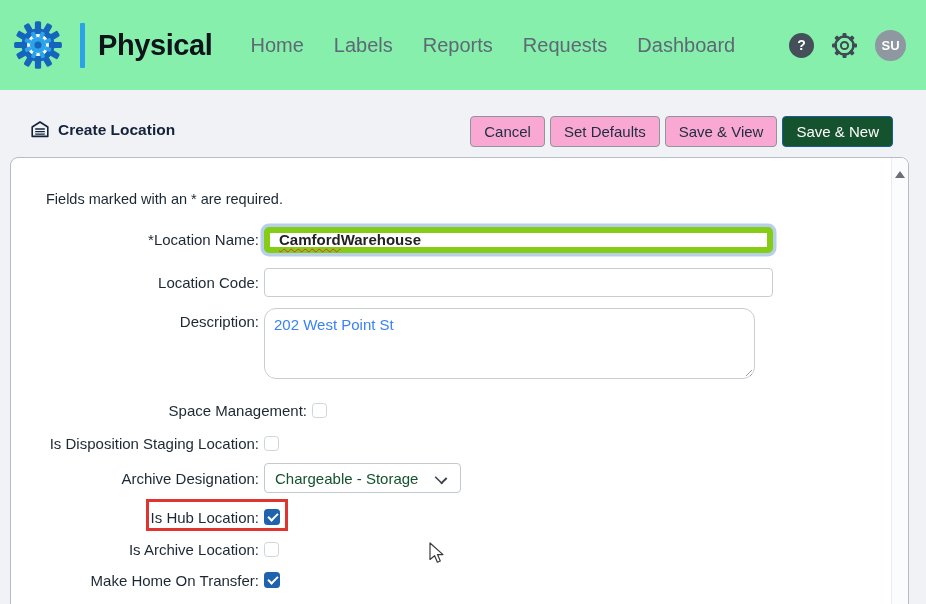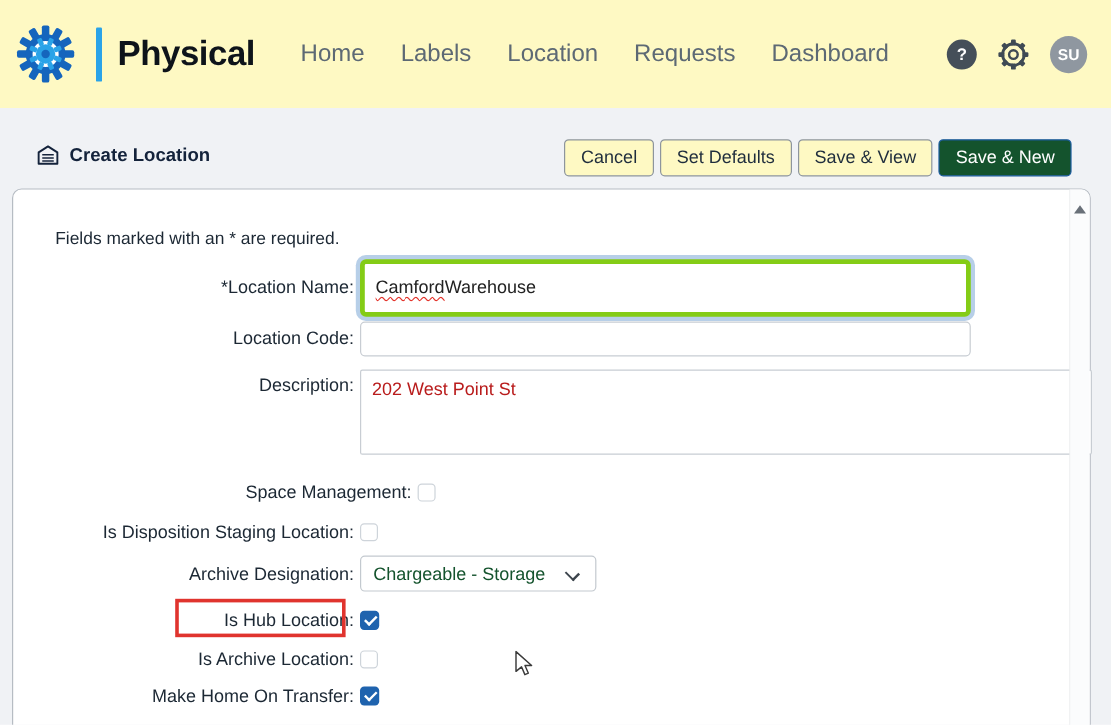--- a/index.html
+++ b/index.html
@@ -3,56 +3,56 @@
 <meta charset="utf-8">
 <style>
   html,body{margin:0;padding:0;}
   body{
     width:926px;height:604px;overflow:hidden;position:relative;
     background:#f0f2f5;
     font-family:"Liberation Sans","DejaVu Sans",sans-serif;
     -webkit-font-smoothing:antialiased;
   }
   
-  .header{position:absolute;top:0;left:0;width:926px;height:90px;background:#fef9c3;display:flex;align-items:center;}
+  .header{position:absolute;top:0;left:0;width:926px;height:90px;background:#86efac;display:flex;align-items:center;}
   .logo{margin-left:10px;width:56px;height:56px;flex-shrink:0;}
   .brand-bar{width:5px;height:45px;background:#2aa3e8;border-radius:1px;margin:0 13px 0 14px;}
   .brand{font-size:29px;font-weight:700;color:#0e141a;letter-spacing:-0.4px;}
   .nav{display:flex;gap:30px;margin-left:38px;font-size:20px;color:#5d6974;}
   .nav span{cursor:pointer;}
   .header-right{position:absolute;right:20px;top:0;height:90px;display:flex;align-items:center;gap:17px;}
   .help-circle{width:25px;height:25px;border-radius:50%;background:#454f59;color:#fff;font-size:14px;font-weight:700;
     display:flex;align-items:center;justify-content:center;cursor:pointer;}
   .settings-icon{width:27px;height:27px;cursor:pointer;}
   .avatar{width:31px;height:31px;border-radius:50%;background:#8f97a0;color:#fff;font-size:13px;font-weight:700;
     display:flex;align-items:center;justify-content:center;cursor:pointer;}
   
   .toolbar-title{position:absolute;left:30px;top:120px;display:flex;align-items:center;gap:8px;}
   .toolbar-title .txt{font-size:15.5px;font-weight:700;color:#14233b;}
   .btn-row{position:absolute;top:116px;right:33px;display:flex;gap:5px;}
-  .btn{height:31px;padding:0 13px;font-size:15px;font-family:inherit;color:#1f2d3d;background:#fef9c3;
+  .btn{height:31px;padding:0 13px;font-size:15px;font-family:inherit;color:#1f2d3d;background:#f9a8d4;
     border:1px solid #8d959d;border-radius:4px;cursor:pointer;display:flex;align-items:center;}
   .btn.primary{background:#14532d;border-color:#1a5b9e;color:#fff;}
   
   .panel{position:absolute;left:10px;top:157px;width:899px;height:470px;background:#fff;
     border:1px solid #b6bcc3;border-radius:8px;box-sizing:border-box;}
   .scrollbar{position:absolute;top:0;right:0;bottom:0;width:16px;background:#fbfcfd;
     border-left:1px solid #e9ebed;border-radius:0 7px 0 0;cursor:pointer;}
   .scroll-up{position:absolute;top:13px;left:3px;width:0;height:0;
     border-left:5px solid transparent;border-right:5px solid transparent;border-bottom:7px solid #697079;}
   .note{position:absolute;left:35px;top:33px;font-size:14.5px;color:#1c2834;}
   .frow{position:absolute;left:0;display:flex;align-items:center;}
-  .flabel{width:248px;text-align:right;font-size:15px;color:#1c2834;flex-shrink:0;margin-left:36px;}
+  .flabel{width:248px;text-align:right;font-size:15px;color:#1c2834;flex-shrink:0;}
   .ctrl{margin-left:5px;}
   .text-input{box-sizing:border-box;height:29px;width:509px;border:1px solid #c8cdd3;border-radius:4px;
     background:#fff;font-size:15px;color:#222;display:flex;align-items:center;padding-left:9px;}
-  .text-input.focused{height:48px;border:4px solid #84cc16;border-radius:5px;box-shadow:0 0 0 3.5px #b7cfe8;}
+  .text-input.focused{height:26px;border:6px solid #84cc16;border-radius:5px;box-shadow:0 0 0 3.5px #b7cfe8;font-weight:bold;}
   .misspelled{text-decoration:underline wavy #e3342c 1px;text-underline-offset:3px;}
-  .textarea{box-sizing:border-box;width:610px;height:71px;border:1px solid #c8cdd3;border-radius:2px;background:#fff;
-    font-size:15px;color:#b91c1c;padding:7px 9px;position:relative;}
+  .textarea{box-sizing:border-box;width:491px;height:71px;border:1px solid #c8cdd3;border-radius:12px;background:#fff;
+    font-size:15px;color:#3b82f6;padding:7px 9px;position:relative;}
   .resize-handle{position:absolute;right:2px;bottom:2px;width:9px;height:9px;
     background:repeating-linear-gradient(135deg,transparent 0 2px,#9aa0a6 2px 3px);
     clip-path:polygon(100% 0,100% 100%,0 100%);}
   .cb{box-sizing:border-box;width:15px;height:15px;border:1px solid #ced4da;border-radius:3.5px;background:#fff;cursor:pointer;}
   .cb.checked{width:16px;height:16px;border:none;background:#1f63ae;position:relative;}
   .cb.checked::after{content:"";position:absolute;left:3.5px;top:3.5px;width:8px;height:4px;
     border-left:2px solid #fff;border-bottom:2px solid #fff;transform:rotate(-45deg);}
   .select{box-sizing:border-box;width:197px;height:30px;border:1px solid #c3c9cf;border-radius:4px;background:#fff;
     display:flex;align-items:center;font-size:15px;color:#14532d;padding-left:10px;position:relative;cursor:pointer;}
   .chev{position:absolute;right:14px;top:9px;width:8px;height:8px;border-right:2px solid #3c444c;
@@ -93,21 +93,21 @@
       <rect x="25" y="13.5" width="4" height="6" rx="1" transform="rotate(337 27 27)"></rect>
       <circle cx="27" cy="27" r="7.8"></circle>
     </g>
     <circle cx="27" cy="27" r="3.4" fill="#1565bd"></circle>
   </svg>
   <div class="brand-bar"></div>
   <div class="brand">Physical</div>
   <div class="nav">
     <span>Home</span>
     <span>Labels</span>
-    <span>Location</span>
+    <span>Reports</span>
     <span>Requests</span>
     <span>Dashboard</span>
   </div>
   <div class="header-right">
     <div class="help-circle">?</div>
     <svg class="settings-icon" viewBox="0 0 27 27">
       <g fill="#3f4a54">
         <rect x="11.5" y="1" width="4" height="5" rx="1"></rect>
         <rect x="11.5" y="1" width="4" height="5" rx="1" transform="rotate(45 13.5 13.5)"></rect>
         <rect x="11.5" y="1" width="4" height="5" rx="1" transform="rotate(90 13.5 13.5)"></rect>

